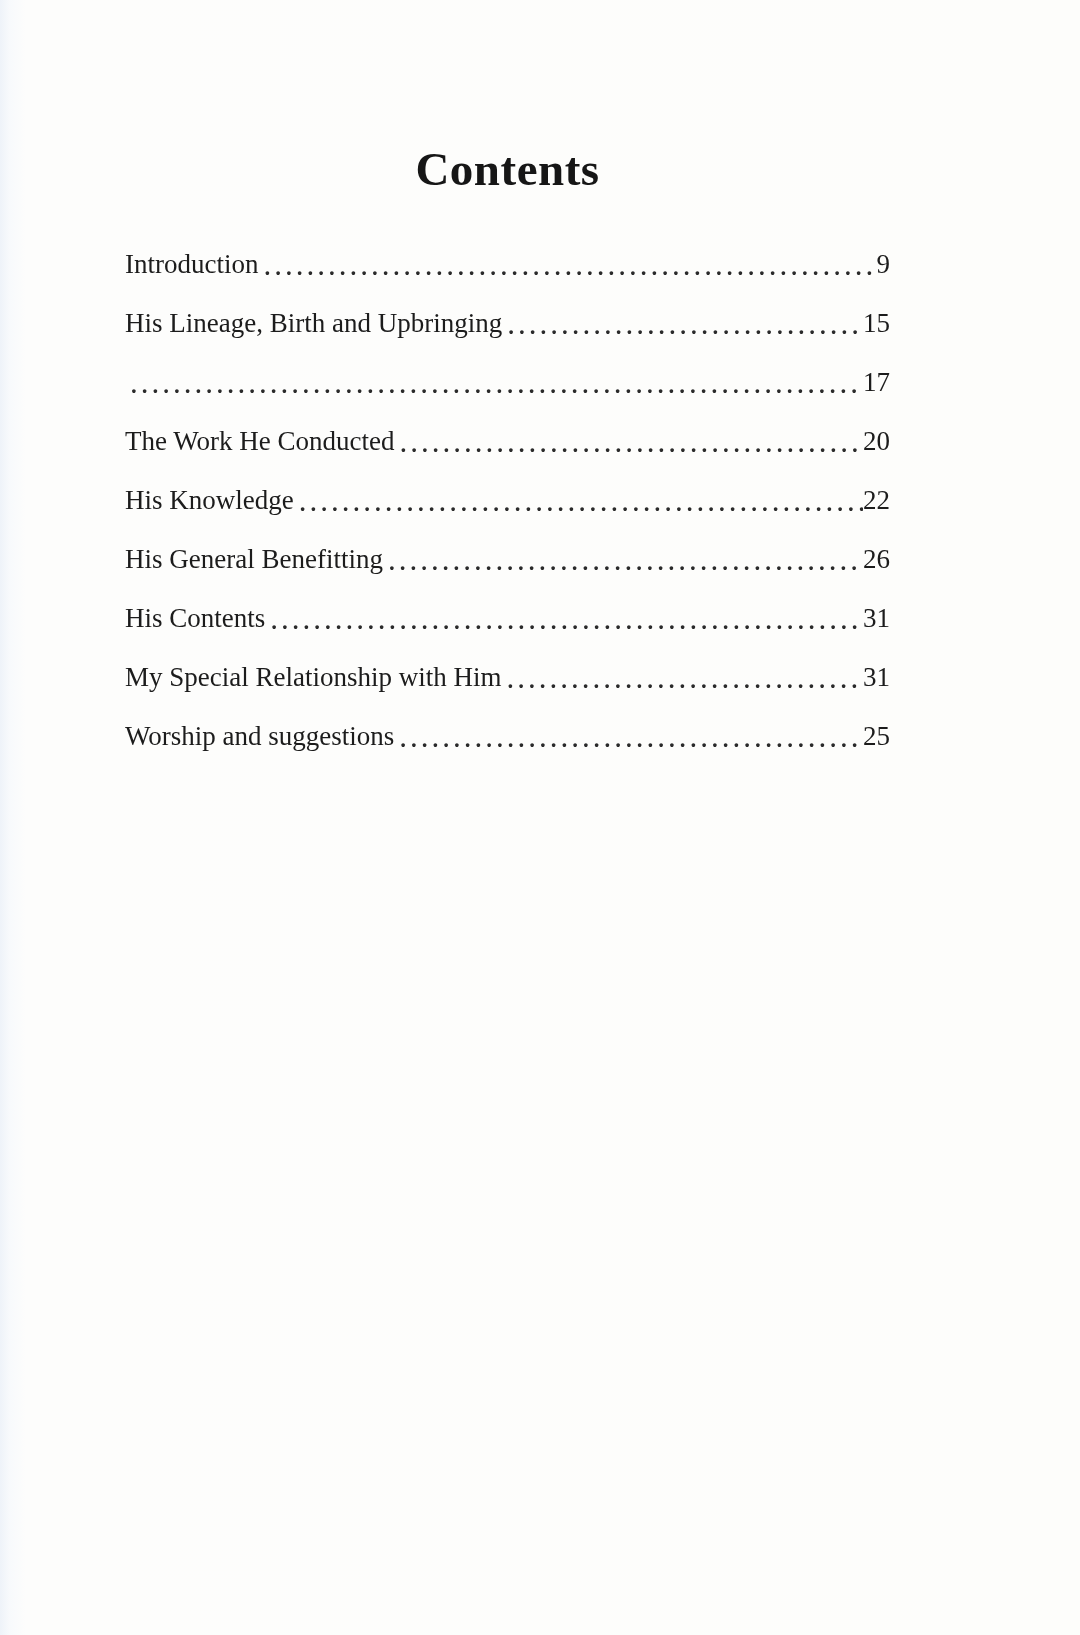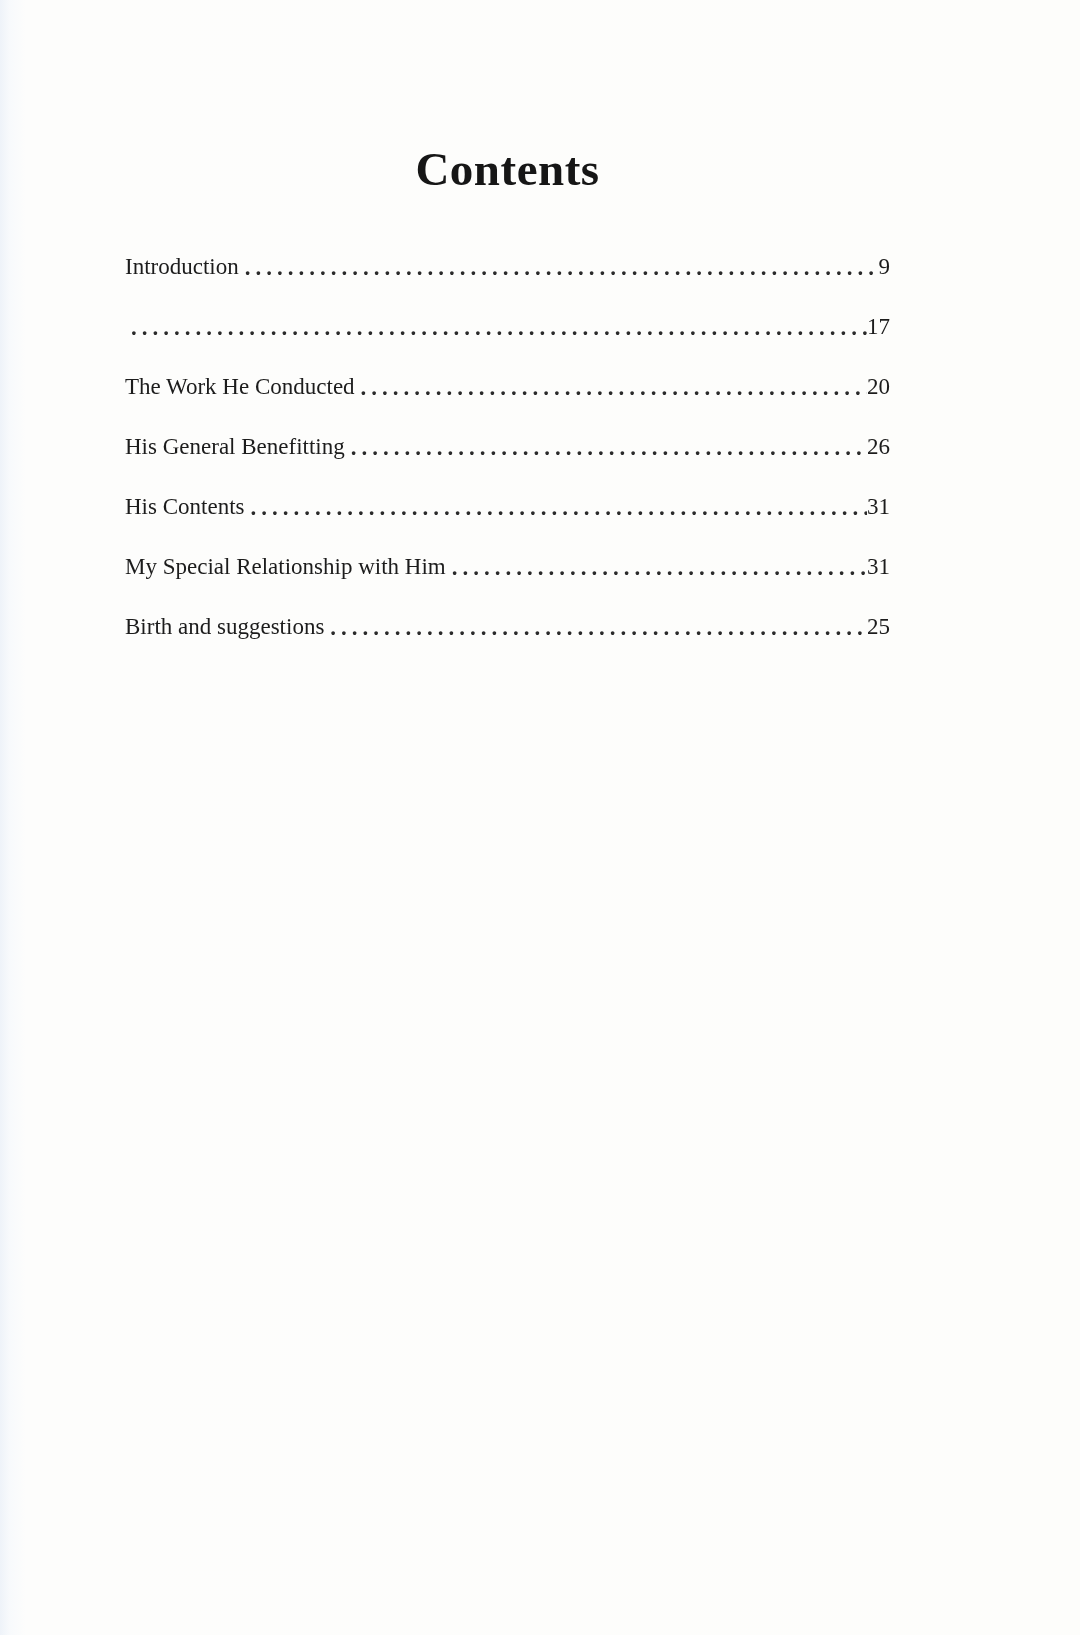--- a/index.html
+++ b/index.html
@@ -29,22 +29,22 @@
   .title {
     margin: 0 0 50px 0;
     text-align: center;
     font-size: 47px;
     font-weight: bold;
     letter-spacing: 0.5px;
     color: #161616;
   }
   .toc-row {
     display: flex;
-    align-items: center;
-    font-size: 23px;
+    align-items: flex-start;
+    font-size: 27px;
     line-height: 37px;
     margin-bottom: 20px;
     color: #1c1c1c;
   }
   .toc-label {
     white-space: nowrap;
     flex: 0 0 auto;
   }
   .toc-dots {
     flex: 1 1 auto;
@@ -71,32 +71,42 @@
 <div class="page">
   <div class="content">
     <h1 class="title">Contents</h1>
     <div class="toc" id="toc">
   <div class="toc-row">
     <span class="toc-label">Introduction</span>
     <span class="toc-dots"></span>
     <span class="toc-page">9</span>
   </div>
 
+  <div class="toc-row">
+    <span class="toc-label">His Lineage, Birth and Upbringing</span>
+    <span class="toc-dots"></span>
+    <span class="toc-page">15</span>
+  </div>
 
   <div class="toc-row">
     <span class="toc-dots"></span>
     <span class="toc-page">17</span>
   </div>
 
   <div class="toc-row">
     <span class="toc-label">The Work He Conducted</span>
     <span class="toc-dots"></span>
     <span class="toc-page">20</span>
   </div>
 
+  <div class="toc-row">
+    <span class="toc-label">His Knowledge</span>
+    <span class="toc-dots"></span>
+    <span class="toc-page">22</span>
+  </div>
 
   <div class="toc-row">
     <span class="toc-label">His General Benefitting</span>
     <span class="toc-dots"></span>
     <span class="toc-page">26</span>
   </div>
 
   <div class="toc-row">
     <span class="toc-label">His Contents</span>
     <span class="toc-dots"></span>
@@ -105,19 +115,19 @@
 
 
   <div class="toc-row">
     <span class="toc-label">My Special Relationship with Him</span>
     <span class="toc-dots"></span>
     <span class="toc-page">31</span>
   </div>
 
 
   <div class="toc-row">
-    <span class="toc-label">Birth and suggestions</span>
+    <span class="toc-label">Worship and suggestions</span>
     <span class="toc-dots"></span>
     <span class="toc-page">25</span>
   </div>
 </div>
   </div>
 </div>
 
 </body></html>

